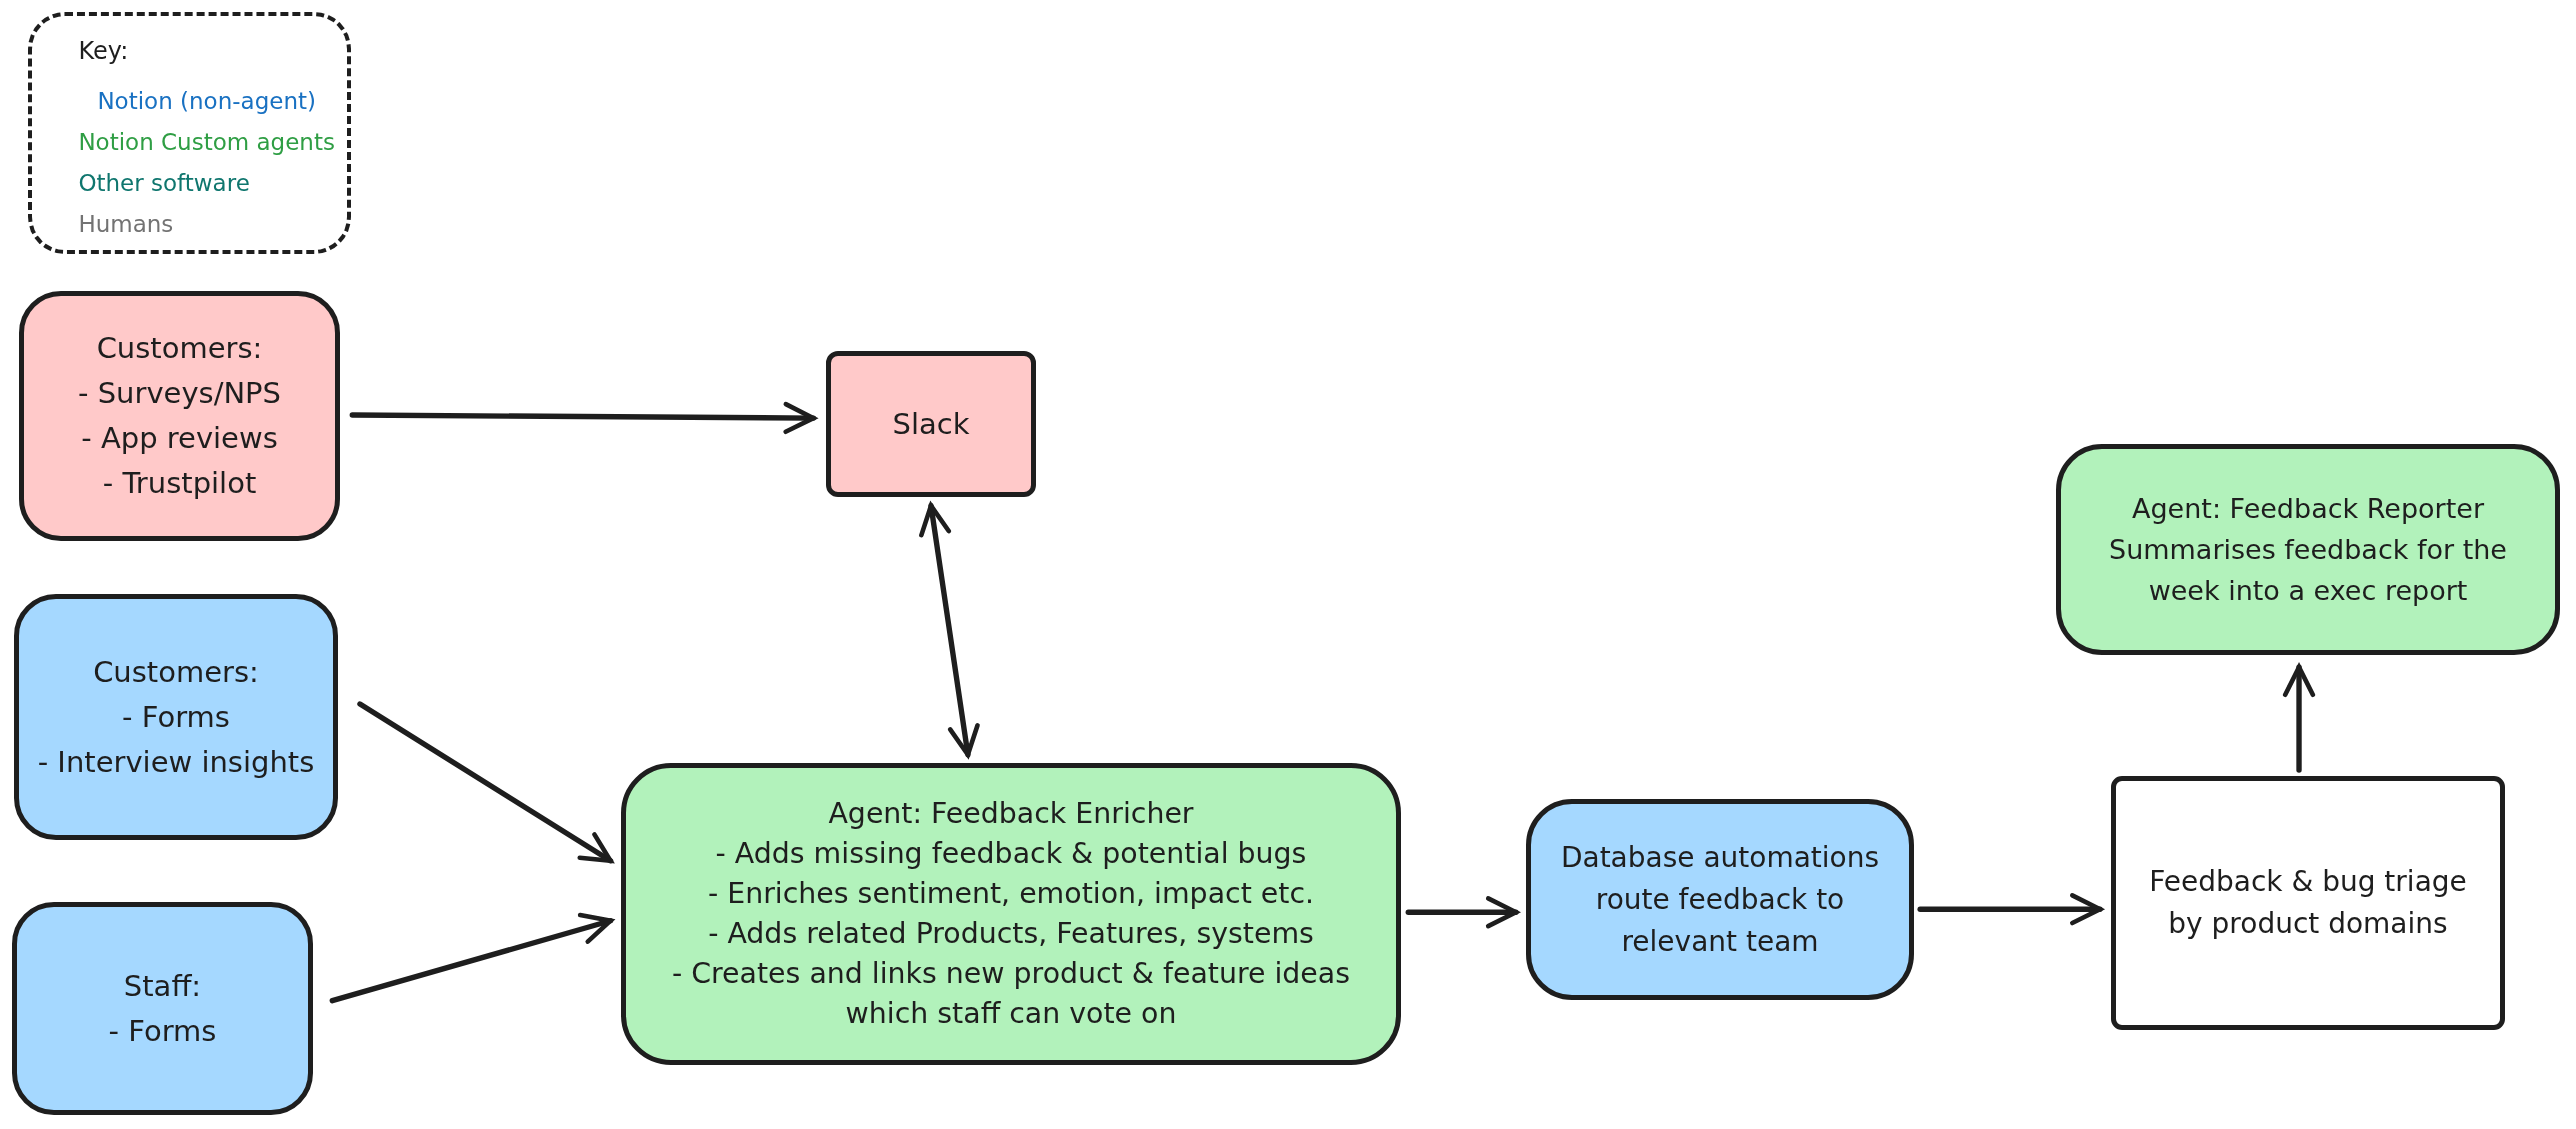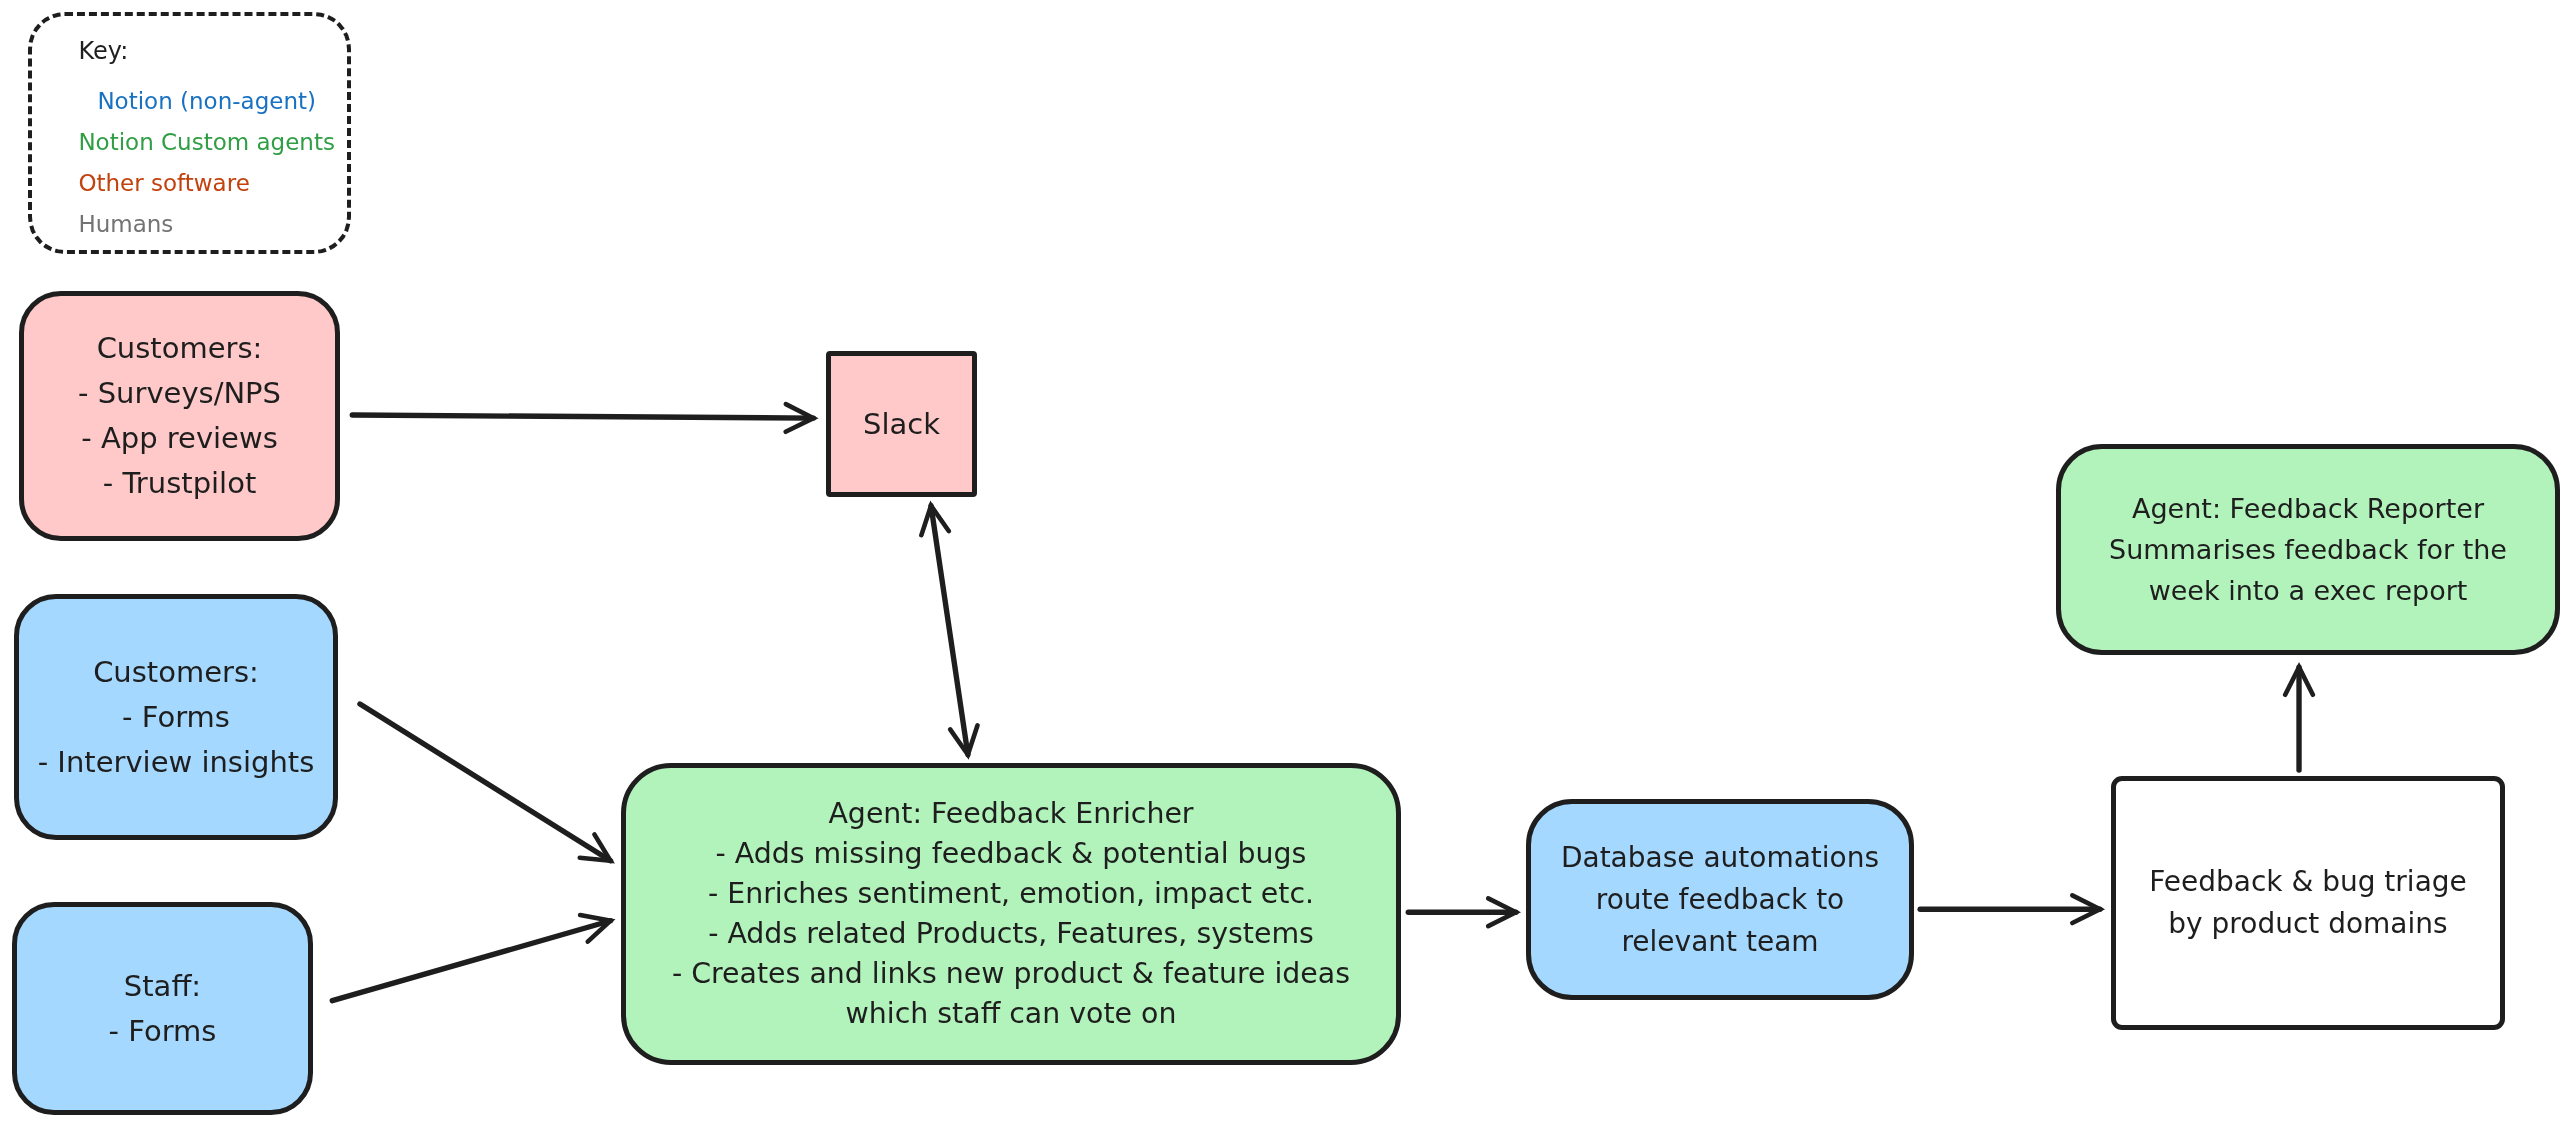--- a/index.html
+++ b/index.html
@@ -5,21 +5,21 @@
   html,body{margin:0;padding:0;background:#ffffff;}
   .canvas{position:relative;width:2576px;height:1129px;background:#ffffff;overflow:hidden;
           font-family:"DejaVu Sans","Liberation Sans",sans-serif;color:#1e1e1e;}
   .edges{position:absolute;left:0;top:0;width:2576px;height:1129px;}
   .node{position:absolute;box-sizing:border-box;border:5.4px solid #1e1e1e;
         display:flex;flex-direction:column;justify-content:center;align-items:center;
         text-align:center;font-size:29px;line-height:45px;}
   .line{white-space:nowrap;}
   
   .n-customers-ext{left:19px;top:291px;width:321px;height:250px;border-radius:42px;}
-  .n-slack{left:826px;top:351px;width:151px;height:146px;border-radius:4px;font-size:29px;text-align:right;}
+  .n-slack{left:826px;top:351px;width:210px;height:146px;border-radius:12px;font-size:29px;text-align:right;}
   .n-customers-notion{left:14px;top:594px;width:324px;height:246px;border-radius:42px;}
   .n-staff{left:12px;top:902px;width:301px;height:213px;border-radius:42px;}
   .n-enricher{left:621px;top:763px;width:780px;height:302px;border-radius:50px;font-size:28.4px;line-height:40px;}
   .n-database{left:1526px;top:799px;width:388px;height:201px;border-radius:46px;font-size:28px;line-height:42px;}
   .n-triage{left:2111px;top:776px;width:394px;height:254px;border-radius:50px;font-size:28px;line-height:42px;}
   .n-reporter{left:2056px;top:444px;width:504px;height:211px;border-radius:46px;font-size:27px;line-height:41px;}
   
   .legend{position:absolute;left:28.4px;top:11.5px;width:323px;height:242px;box-sizing:border-box;
           border:4.6px dashed #1e1e1e;border-radius:37px;padding:20px 15.4px 0 46px;}
   .legend-title{font-size:24px;line-height:31px;margin-bottom:14px;}
@@ -42,21 +42,21 @@
     <line x1="432" y1="1302" x2="794" y2="1198" stroke="#1e1e1e" stroke-width="7" stroke-linecap="round" marker-end="url(#ah)"></line>
     <line x1="1832" y1="1187" x2="1972" y2="1187" stroke="#1e1e1e" stroke-width="7" stroke-linecap="round" marker-end="url(#ah)"></line>
     <line x1="2498" y1="1183" x2="2732" y2="1183" stroke="#1e1e1e" stroke-width="7" stroke-linecap="round" marker-end="url(#ah)"></line>
     <line x1="2991" y1="1002" x2="2991" y2="868" stroke="#1e1e1e" stroke-width="7" stroke-linecap="round" marker-end="url(#ah)"></line>
   </svg>
 
   <div class="legend">
     <div class="legend-title">Key:</div>
     <div class="legend-item" style="color: rgb(25, 113, 194); margin-left: 19px;">Notion (non-agent)</div>
     <div class="legend-item" style="color: rgb(47, 158, 68);">Notion Custom agents</div>
-    <div class="legend-item" style="color: #c2410c;">Other software</div>
+    <div class="legend-item" style="color: #0f766e;">Other software</div>
     <div class="legend-item" style="color: #737373;">Humans</div>
   </div>
 
   <div class="node n-customers-ext" style="background-color: rgb(255, 201, 201);">
     <div class="line">Customers:</div>
     <div class="line">- Surveys/NPS</div>
     <div class="line">- App reviews</div>
     <div class="line">- Trustpilot</div>
   </div>
 

